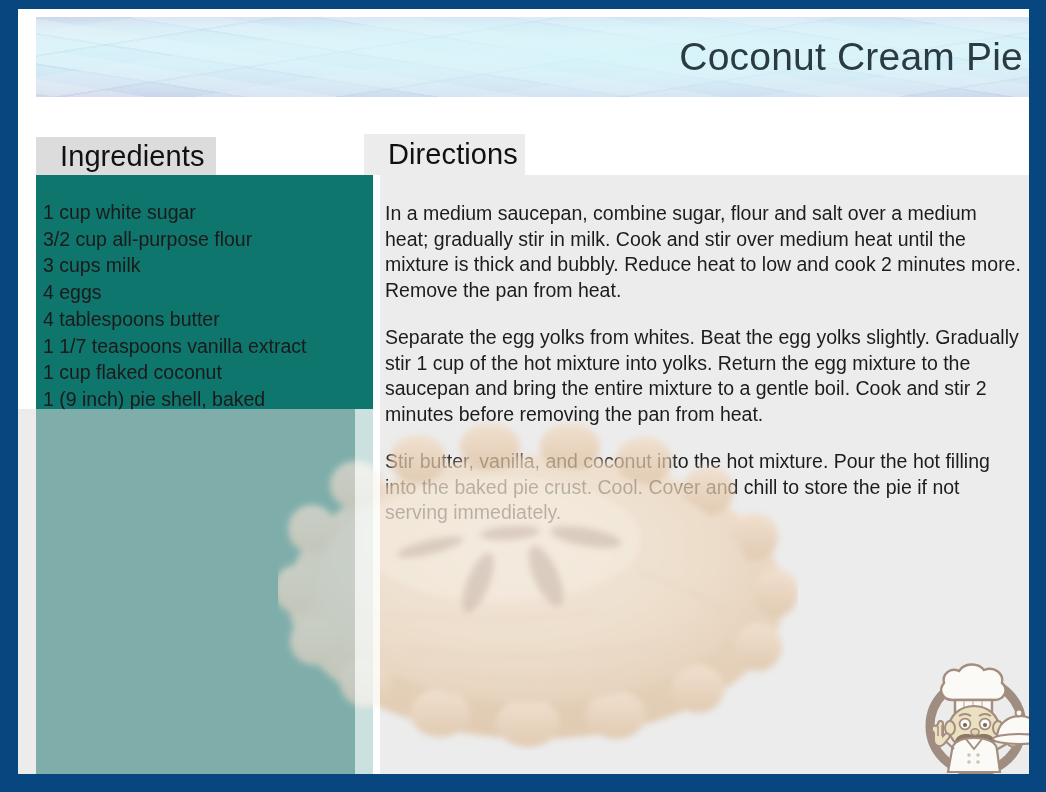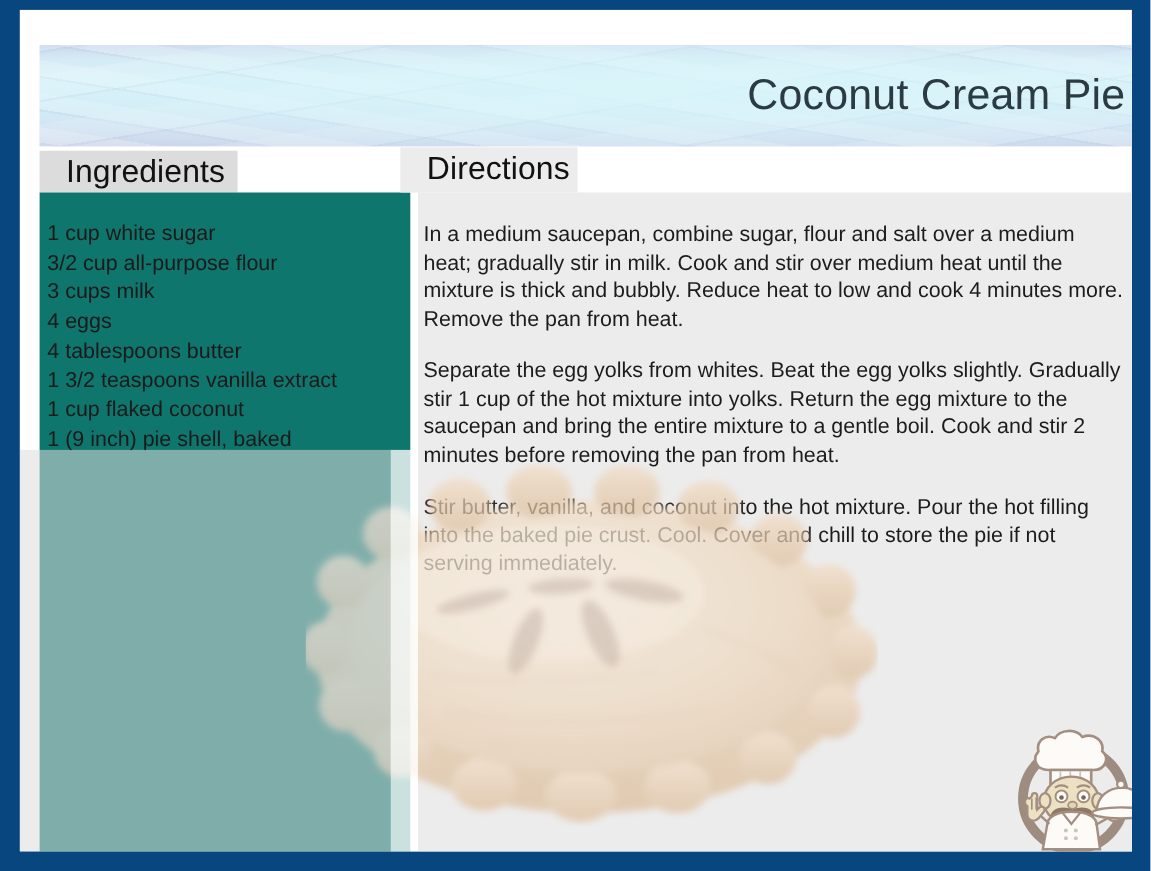--- a/index.html
+++ b/index.html
@@ -29,23 +29,23 @@
     width: 1011px;
     height: 765px;
     background: #ffffff;
     overflow: hidden;
   }
 
   
   #header-banner {
     position: absolute;
     left: 18px;
-    top: 32px;
+    top: 8px;
     width: 1009px;
-    height: 92px;
+    height: 80px;
     overflow: hidden;
     background:
       linear-gradient(180deg,
         #c9cfe8 0%,
         #d4e6f2 14%,
         #d8f1f7 34%,
         #d2edf6 52%,
         #cfe4f2 70%,
         #cfd8ec 86%,
         #c6cde6 100%);
@@ -235,32 +235,32 @@
     <div id="ingredients-tab" class="panel-tab">
       <span>Ingredients</span>
     </div>
     <div id="ingredients-body" class="panel-body">
       <ul id="ingredients-list">
         <li>1 cup white sugar</li>
         <li>3/2 cup all-purpose flour</li>
         <li>3 cups milk</li>
         <li>4 eggs</li>
         <li>4 tablespoons butter</li>
-        <li>1 3/2 teaspoons vanilla extract</li>
+        <li>1 1/7 teaspoons vanilla extract</li>
         <li>1 cup flaked coconut</li>
         <li>1 (9 inch) pie shell, baked</li>
       </ul>
     </div>
 
     <div id="directions-tab" class="panel-tab">
       <span>Directions</span>
     </div>
     <div id="directions-body" class="panel-body">
       <div id="directions-text">
-        <p>In a medium saucepan, combine sugar, flour and salt over a medium heat; gradually stir in milk. Cook and stir over medium heat until the mixture is thick and bubbly. Reduce heat to low and cook 4 minutes more. Remove the pan from heat.</p>
+        <p>In a medium saucepan, combine sugar, flour and salt over a medium heat; gradually stir in milk. Cook and stir over medium heat until the mixture is thick and bubbly. Reduce heat to low and cook 2 minutes more. Remove the pan from heat.</p>
         <p>Separate the egg yolks from whites. Beat the egg yolks slightly. Gradually stir 1 cup of the hot mixture into yolks. Return the egg mixture to the saucepan and bring the entire mixture to a gentle boil. Cook and stir 2 minutes before removing the pan from heat.</p>
         <p>Stir butter, vanilla, and coconut into the hot mixture. Pour the hot filling into the baked pie crust. Cool. Cover and chill to store the pie if not serving immediately.</p>
       </div>
     </div>
 
     <svg id="pie-watermark" viewBox="0 0 520 330">
       <defs>
         <radialGradient id="crustGrad" cx="45%" cy="34%" r="72%">
           <stop offset="0%" stop-color="#f6e6d4"></stop>
           <stop offset="52%" stop-color="#f0dcc4"></stop>

